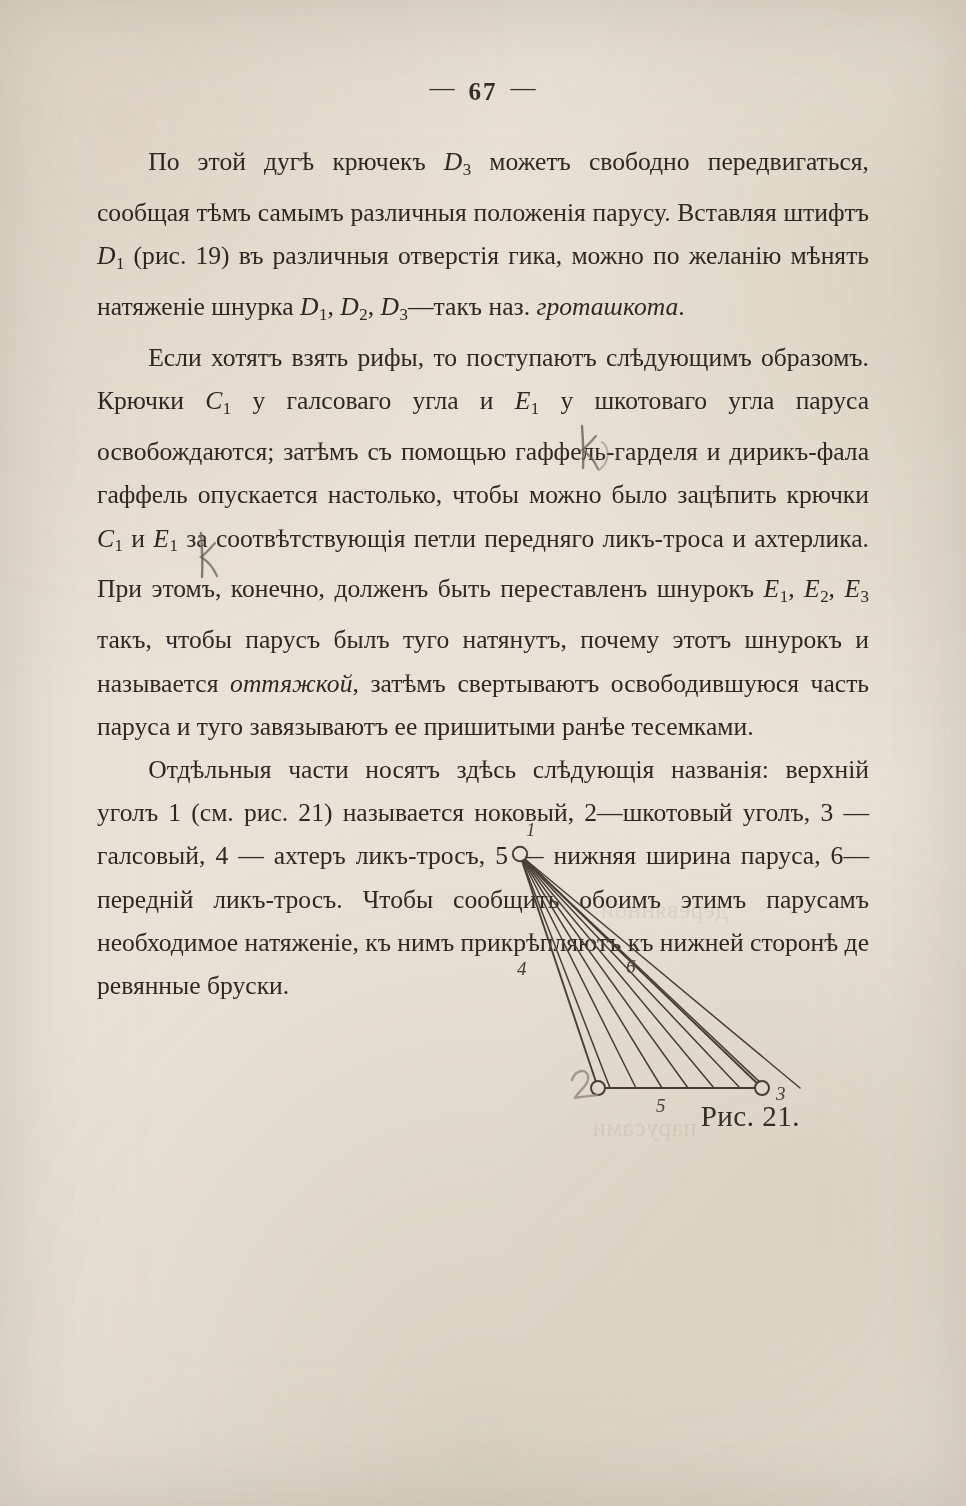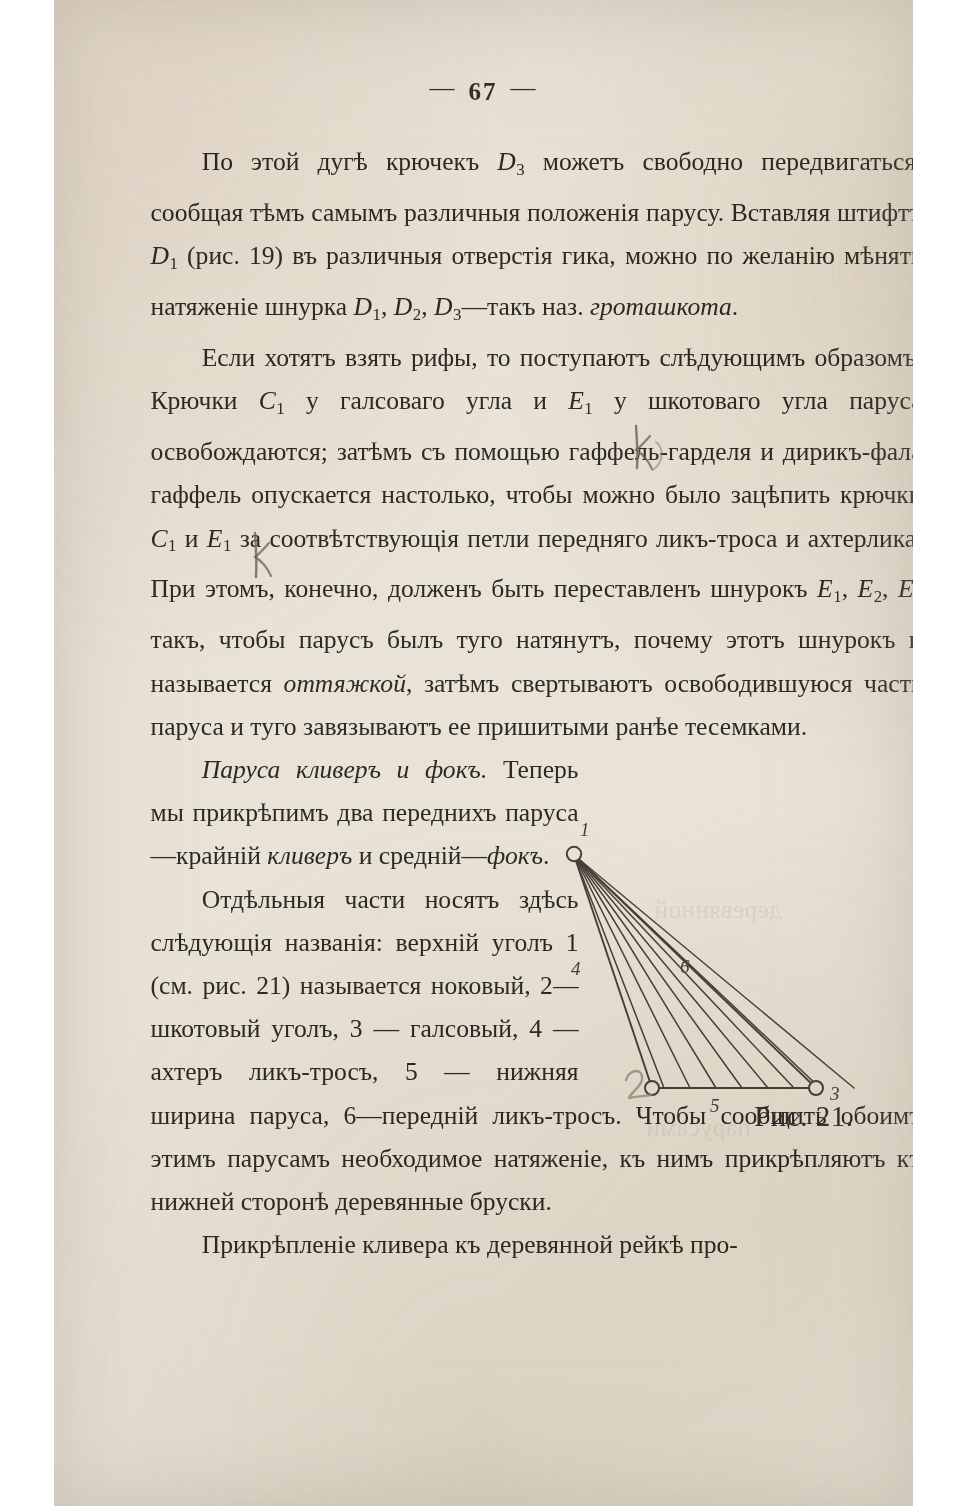--- a/index.html
+++ b/index.html
@@ -3,21 +3,21 @@
 <meta charset="utf-8">
 <title>Scanned page 67</title>
 <style>
   html, body {
     margin: 0;
     padding: 0;
     background: #ffffff;
   }
   .page {
     position: relative;
-    width: 859px;
+    width: 966px;
     height: 1506px;
     margin: 0 auto;
     background: #e9e3d7;
     overflow: hidden;
     font-family: "Liberation Serif", "DejaVu Serif", serif;
     color: #2e2a27;
   }
   
   .paper-grain {
     position: absolute;
@@ -136,25 +136,23 @@
   <div class="folio">
     <span class="dash">—</span><span class="num">67</span><span class="dash">—</span>
   </div>
 
   <div class="textblock">
 
     <p class="para indent">По этой дугѣ крючекъ <var class="mathvar">D</var><span class="sub">3</span> можетъ свободно пе​редвигаться, сообщая тѣмъ самымъ различныя поло​женія парусу. Вставляя штифтъ <var class="mathvar">D</var><span class="sub">1</span> (рис. 19) въ раз​личныя отверстія гика, можно по желанію мѣнять натяженіе шнурка <var class="mathvar">D</var><span class="sub">1</span>, <var class="mathvar">D</var><span class="sub">2</span>, <var class="mathvar">D</var><span class="sub">3</span>—такъ наз. <span class="it">гроташкота</span>.</p>
 
     <p class="para indent">Если хотятъ взять рифы, то поступаютъ слѣдую​щимъ образомъ. Крючки <var class="mathvar">C</var><span class="sub">1</span> у галсоваго угла и <var class="mathvar">E</var><span class="sub">1</span> у шкотоваго угла паруса освобождаются; затѣмъ съ помощью гаффель-гарделя и дирикъ-фала гаффель опускается настолько, чтобы можно было зацѣпить крючки <var class="mathvar">C</var><span class="sub">1</span> и <var class="mathvar">E</var><span class="sub">1</span> за соотвѣтствующія петли перед​няго ликъ-троса и ахтерлика. При этомъ, конечно, долженъ быть переставленъ шнурокъ <var class="mathvar">E</var><span class="sub">1</span>, <var class="mathvar">E</var><span class="sub">2</span>, <var class="mathvar">E</var><span class="sub">3</span> такъ, чтобы парусъ былъ туго натянутъ, почему этотъ шнурокъ и называется <span class="it">оттяжкой</span>, затѣмъ свертыва​ютъ освободившуюся часть паруса и туго завязы​ваютъ ее пришитыми ранѣе тесемками.</p>
 
-    <p class="para indent narrow"><span class="float-fig"></span><span class="it">Паруса кливеръ и фокъ.</span> Теперь мы прикрѣпимъ два переднихъ паруса—крайній <span class="it">кливеръ</span> и средній—<span class="it">фокъ</span>.</p>
 
     <p class="para indent narrow">Отдѣльныя части носятъ здѣсь слѣдующія названія: верхній уголъ 1 (см. рис. 21) называется ноковый, 2—шко​товый уголъ, 3 — галсовый, 4 — ахтеръ ликъ-тросъ, 5 — нижняя ширина паруса, 6—передній ликъ-тросъ. Чтобы сообщить обоимъ этимъ па​русамъ необходимое натяже​ніе, къ нимъ прикрѣпляютъ къ нижней сторонѣ де​ревянные бруски.</p>
 
-    <p class="para indent">Прикрѣпленіе кливера къ деревянной рейкѣ про-</p>
   </div>
 
   <div class="showthrough" id="ghost-a">деревянной</div>
   <div class="showthrough" id="ghost-b">парусами</div>
 
   <div class="figure">
     <svg width="360" height="300" viewBox="0 0 360 300">
       <g fill="none" stroke="#4a3f38" stroke-width="1.7" stroke-linecap="round">
 
         <g stroke-width="1.5">

